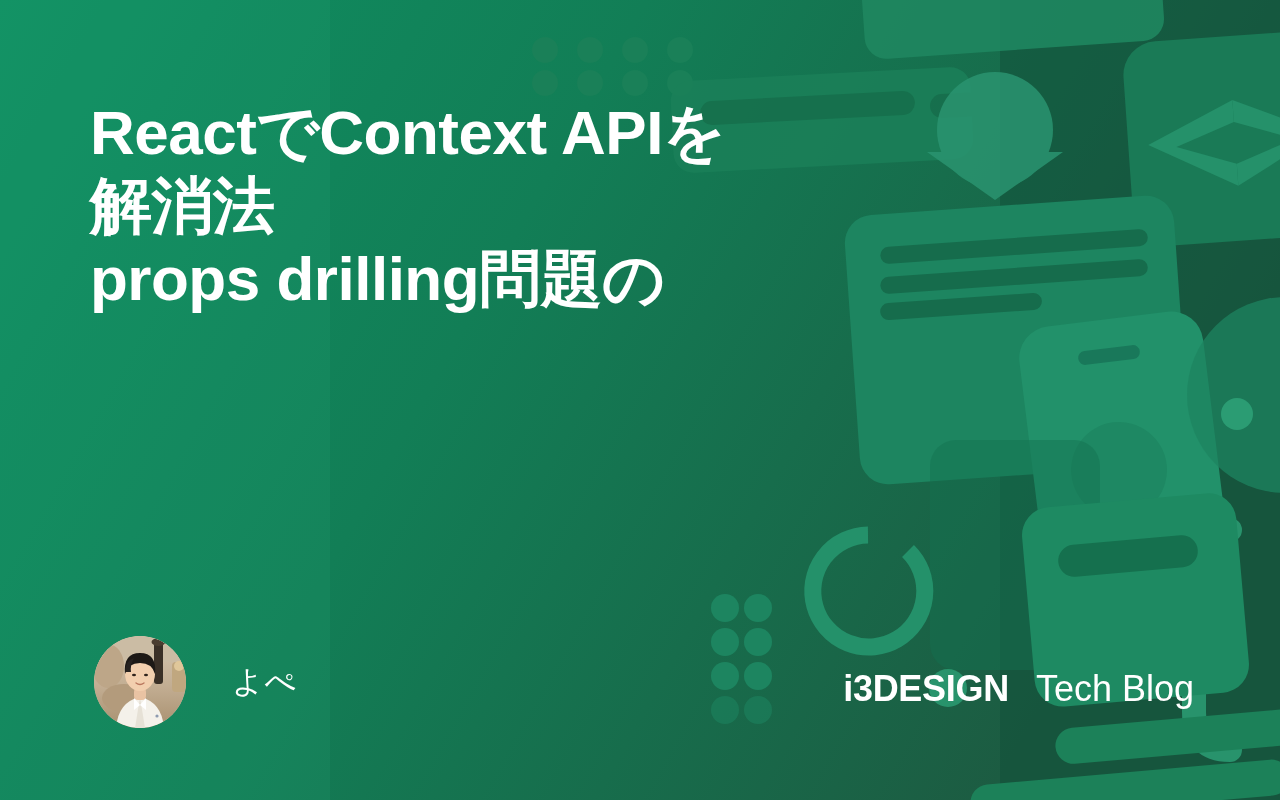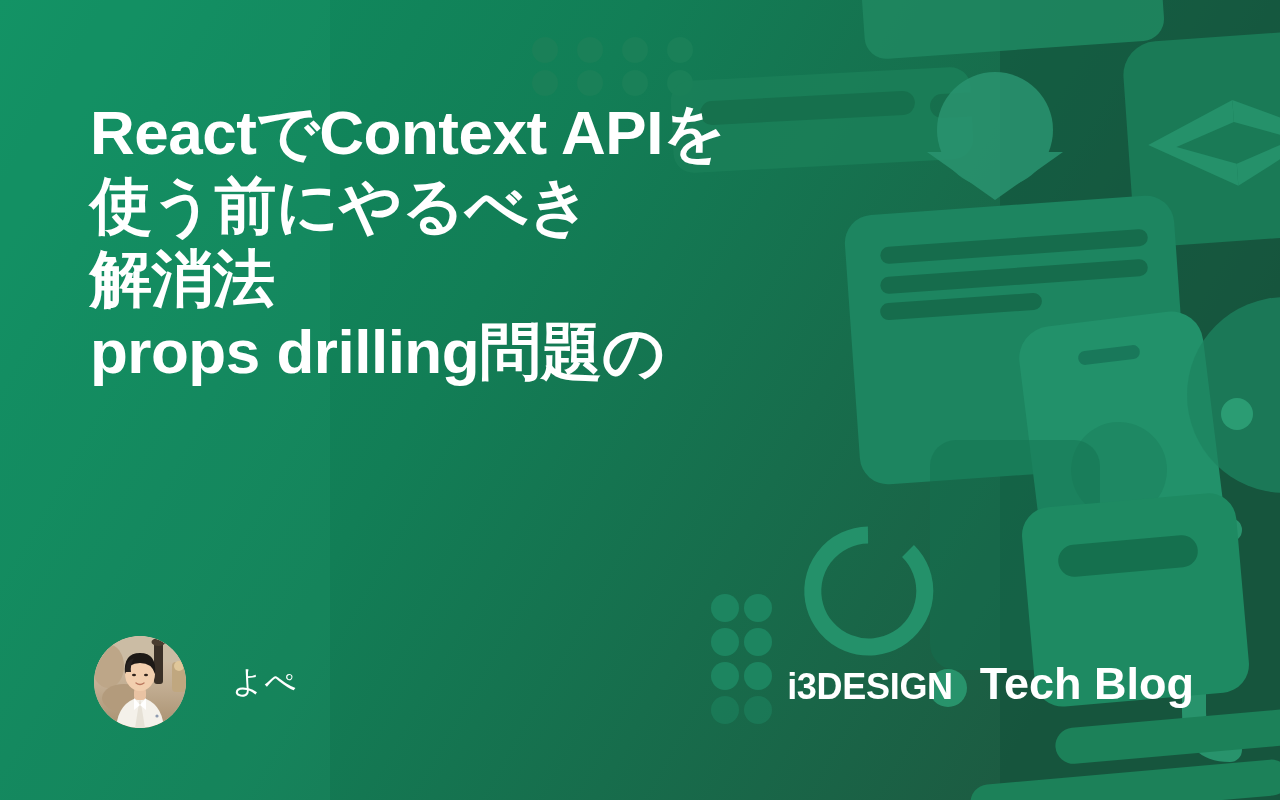--- a/index.html
+++ b/index.html
@@ -104,22 +104,22 @@
     white-space: nowrap;
   }
   .brand-strong {
     color: #ffffff;
     font-size: 36px;
     font-weight: 700;
     letter-spacing: -0.3px;
   }
   .brand-light {
     color: #ffffff;
-    font-size: 45px;
-    font-weight: 700;
+    font-size: 36px;
+    font-weight: 400;
     letter-spacing: 0px;
   }
 </style>
 </head>
 <body>
 
 <div class="canvas">
 
   <div class="bg-deco">
     <svg viewBox="0 0 1280 800" xmlns="http://www.w3.org/2000/svg">
@@ -248,21 +248,20 @@
         </g>
 
       </g>
     </svg>
   </div>
 
   <div class="content">
 
     <div class="title-block">
       <div class="title-line">ReactでContext APIを</div>
-      <div class="title-line">使う前にやるべき</div>
       <div class="title-line">解消法</div>
       <div class="title-line">props drilling問題の</div>
     </div>
 
     <div class="footer">
 
       <div class="author">
         <div class="avatar">
           <svg viewBox="0 0 92 92" xmlns="http://www.w3.org/2000/svg">
             <defs>

